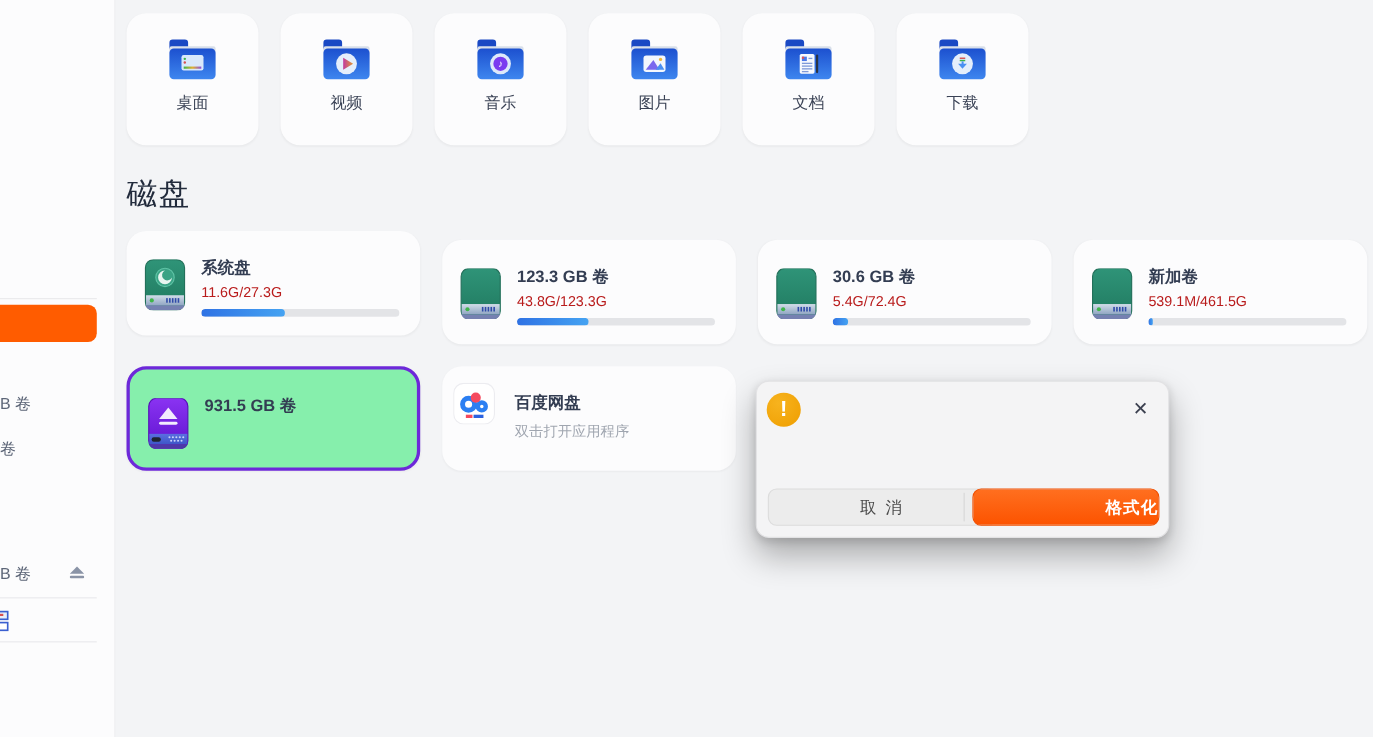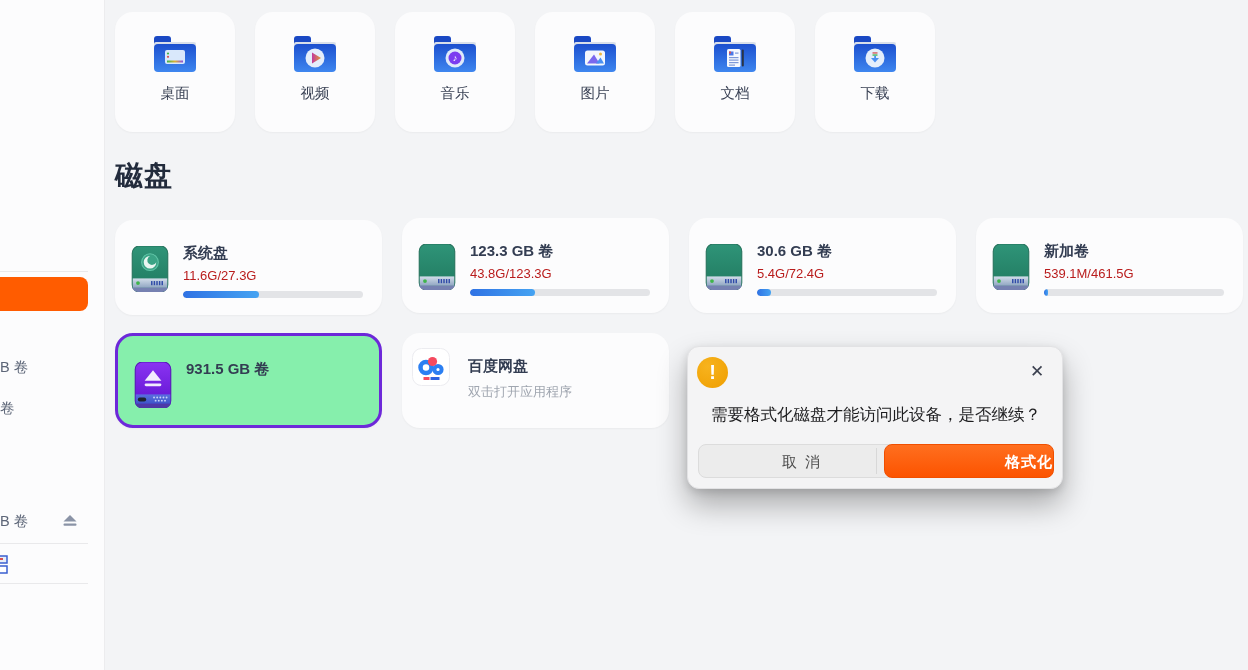--- a/index.html
+++ b/index.html
@@ -31,21 +31,21 @@
     position:absolute; top:12px; width:120px; height:120px;
     background:#fcfcfd; border-radius:18px;
     box-shadow:0 1px 2px rgba(0,0,0,.04);
     display:flex; flex-direction:column; align-items:center; justify-content:flex-start;
     padding-top:22px; cursor:pointer;
   }
   .fcard .flabel { margin-top:10px; font-size:14.5px; color:#3a4255; }
 
   
   .section-title {
-    position:absolute; left:115px; top:157px; font-size:28px; font-weight:700;
+    position:absolute; left:115px; top:157px; font-size:28px; font-weight:400;
     color:#222b3c; letter-spacing:1px;
   }
 
   
   .dcard {
     position:absolute; width:267px; height:95px;
     background:#fcfcfd; border-radius:18px;
     box-shadow:0 1px 2px rgba(0,0,0,.04); cursor:pointer;
   }
   .dcard.selected { background:#86efac; border:3px solid #6d28d9; }
@@ -236,21 +236,21 @@
     <rect x="21.5" y="18.3" width="5" height="1.3" fill="#d85050"></rect>
     <rect x="21.5" y="20.4" width="5" height="1.3" fill="#3cb44a"></rect>
     <rect x="23.2" y="21.8" width="1.8" height="4" fill="#4a90f2"></rect>
     <path d="M20,24 L24,28.6 L28,24 Z" fill="#4a90f2"></path>
   </svg>
   <div class="flabel">下载</div>
 </div>
 
 <div class="section-title">磁盘</div>
 
-<div class="dcard" style="left:115px; top:220px">
+<div class="dcard" style="left:115px; top:210px">
   <svg class="dicon" width="38" height="46" viewBox="0 0 36 44">
     <rect x="1" y="0" width="34" height="44" rx="7" fill="url(#dgrad)" stroke="#23705a" stroke-width="1"></rect>
     <circle cx="18" cy="15.5" r="8" fill="#3aa385" stroke="#5fc3a6" stroke-width="1"></circle>
     <path d="M18 9.5 a6 6 0 1 0 6 6 a4.5 4.5 0 1 1 -6 -6 Z" fill="#e8f5f0"></path>
     <rect x="1.5" y="31" width="33" height="9" fill="url(#bandgrad)"></rect>
     <circle cx="6.5" cy="35.5" r="1.8" fill="#3fb54a"></circle>
     <g fill="#2f4ba8">
       <rect x="19" y="33.5" width="1.4" height="4"></rect>
         <rect x="21.5" y="33.5" width="1.4" height="4"></rect>
       <rect x="24" y="33.5" width="1.4" height="4"></rect>
@@ -361,17 +361,16 @@
     <rect x="11.5" y="29" width="6" height="3" fill="#f54a5e"></rect>
     <rect x="18.5" y="29" width="9" height="3" fill="#2b62e0"></rect>
   </svg>
   <div class="dtitle" style="left:66px">百度网盘</div>
   <div class="dsub" style="left:66px">双击打开应用程序</div>
 </div>
 
 <div class="dialog">
   <div class="warn-badge">!</div>
   <div class="dlg-close">✕</div>
-  <div class="dlg-msg">需要格式化磁盘才能访问此设备，是否继续？</div>
   <div class="dlg-btn dlg-cancel">取 消</div>
   <div class="dlg-divider"></div>
   <div class="dlg-btn dlg-format">格式化</div>
 </div>
 
 </body></html>

